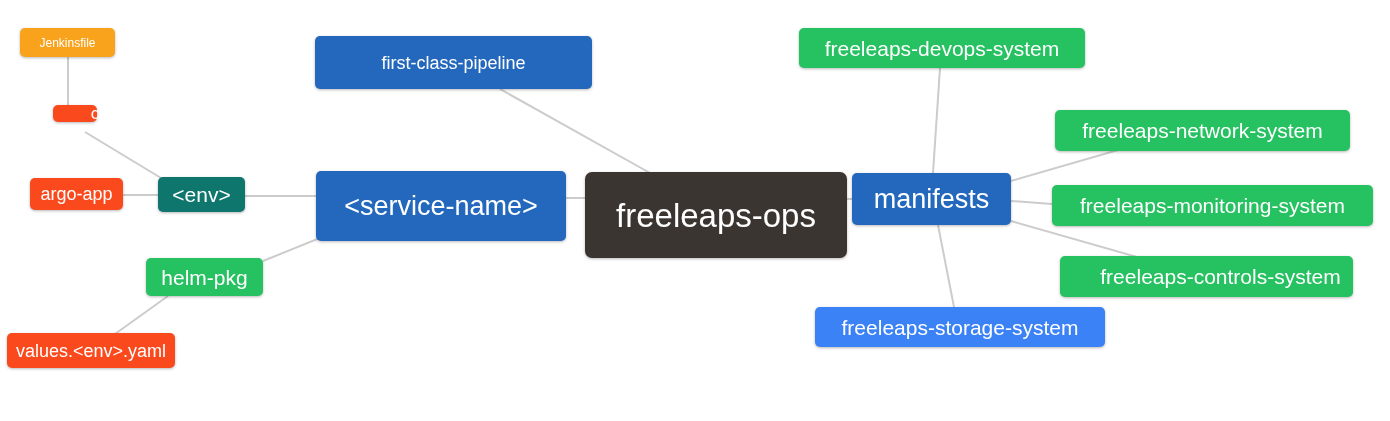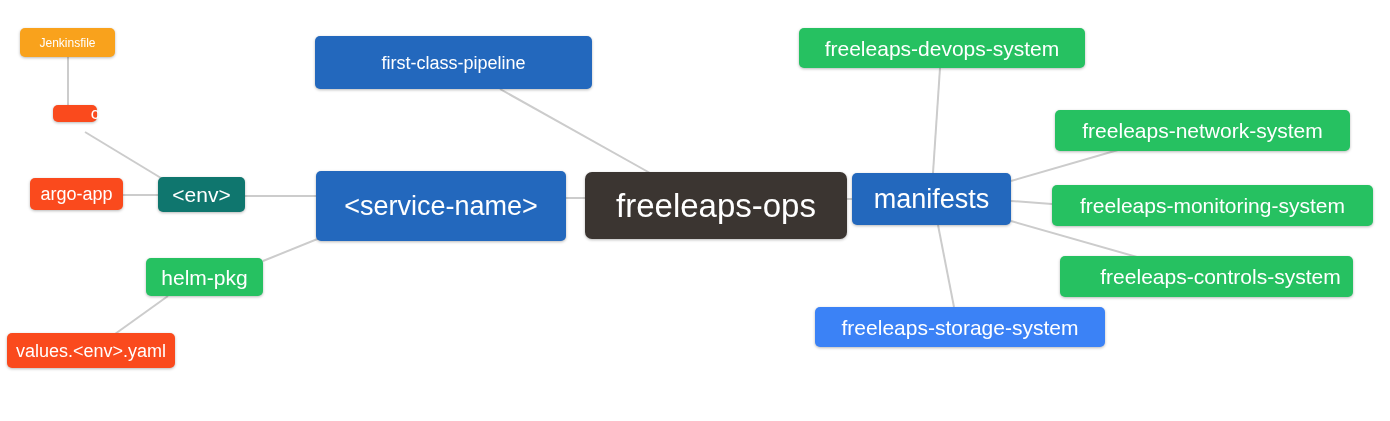--- a/index.html
+++ b/index.html
@@ -63,21 +63,21 @@
     </svg>
   <div id="nodes">
       <div class="node" style="left: 20px; top: 28px; width: 95px; height: 29px; font-size: 12px; background: rgb(249, 162, 28);">Jenkinsfile</div>
       <div class="node" style="left: 53px; top: 105px; width: 32px; height: 17px; font-size: 17px; background: rgb(250, 74, 29); padding-left: 44px;">ci</div>
       <div class="node" style="left: 30px; top: 178px; width: 93px; height: 32px; font-size: 18px; background: rgb(250, 74, 29);">argo-app</div>
       <div class="node" style="left: 158px; top: 177px; width: 87px; height: 35px; font-size: 21px; background: #0f766e;">&lt;env&gt;</div>
       <div class="node" style="left: 146px; top: 258px; width: 117px; height: 38px; font-size: 21px; background: rgb(38, 193, 97);">helm-pkg</div>
       <div class="node" style="left: 7px; top: 333px; width: 168px; height: 35px; font-size: 18px; background: rgb(250, 74, 29);">values.&lt;env&gt;.yaml</div>
       <div class="node" style="left: 315px; top: 36px; width: 277px; height: 53px; font-size: 18px; background: rgb(35, 104, 189);">first-class-pipeline</div>
       <div class="node" style="left: 316px; top: 171px; width: 250px; height: 70px; font-size: 27px; background: rgb(35, 104, 189);">&lt;service-name&gt;</div>
-      <div class="node root" style="left: 585px; top: 172px; width: 262px; height: 67px; font-size: 33px; background: rgb(59, 53, 49);">freeleaps-ops</div>
+      <div class="node root" style="left: 585px; top: 172px; width: 262px; height: 86px; font-size: 33px; background: rgb(59, 53, 49);">freeleaps-ops</div>
       <div class="node" style="left: 852px; top: 173px; width: 159px; height: 52px; font-size: 27px; background: rgb(35, 104, 189);">manifests</div>
       <div class="node" style="left: 799px; top: 28px; width: 286px; height: 40px; font-size: 21px; background: rgb(38, 193, 97);">freeleaps-devops-system</div>
       <div class="node" style="left: 1055px; top: 110px; width: 295px; height: 41px; font-size: 21px; background: rgb(38, 193, 97); text-align: right;">freeleaps-network-system</div>
       <div class="node" style="left: 1052px; top: 185px; width: 321px; height: 41px; font-size: 21px; background: rgb(38, 193, 97);">freeleaps-monitoring-system</div>
       <div class="node" style="left: 1060px; top: 256px; width: 293px; height: 41px; font-size: 21px; background: rgb(38, 193, 97); padding-left: 28px;">freeleaps-controls-system</div>
       <div class="node" style="left: 815px; top: 307px; width: 290px; height: 40px; font-size: 21px; background: #3b82f6;">freeleaps-storage-system</div>
     </div>
 </div>
 
 </body></html>

